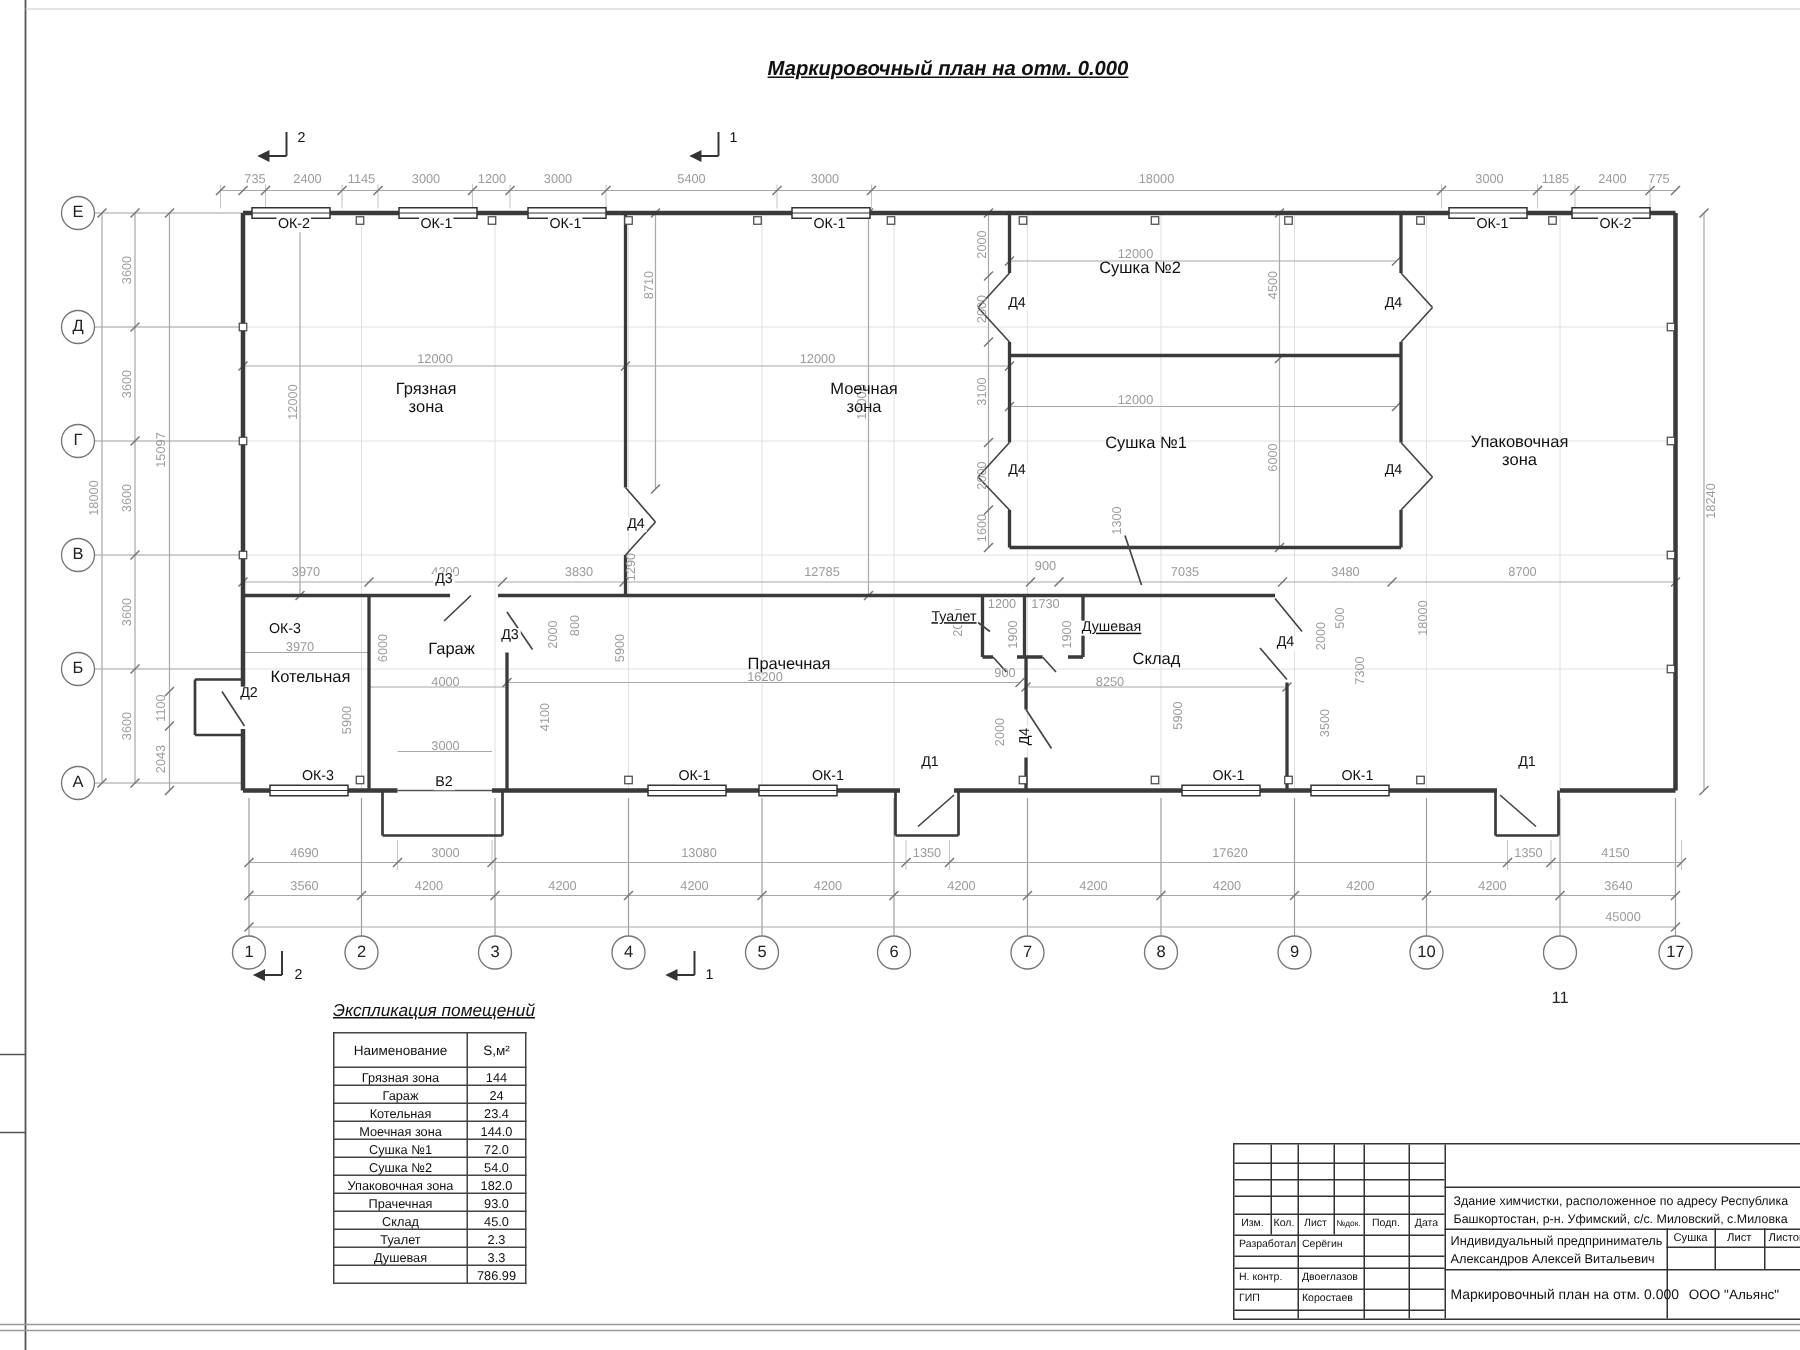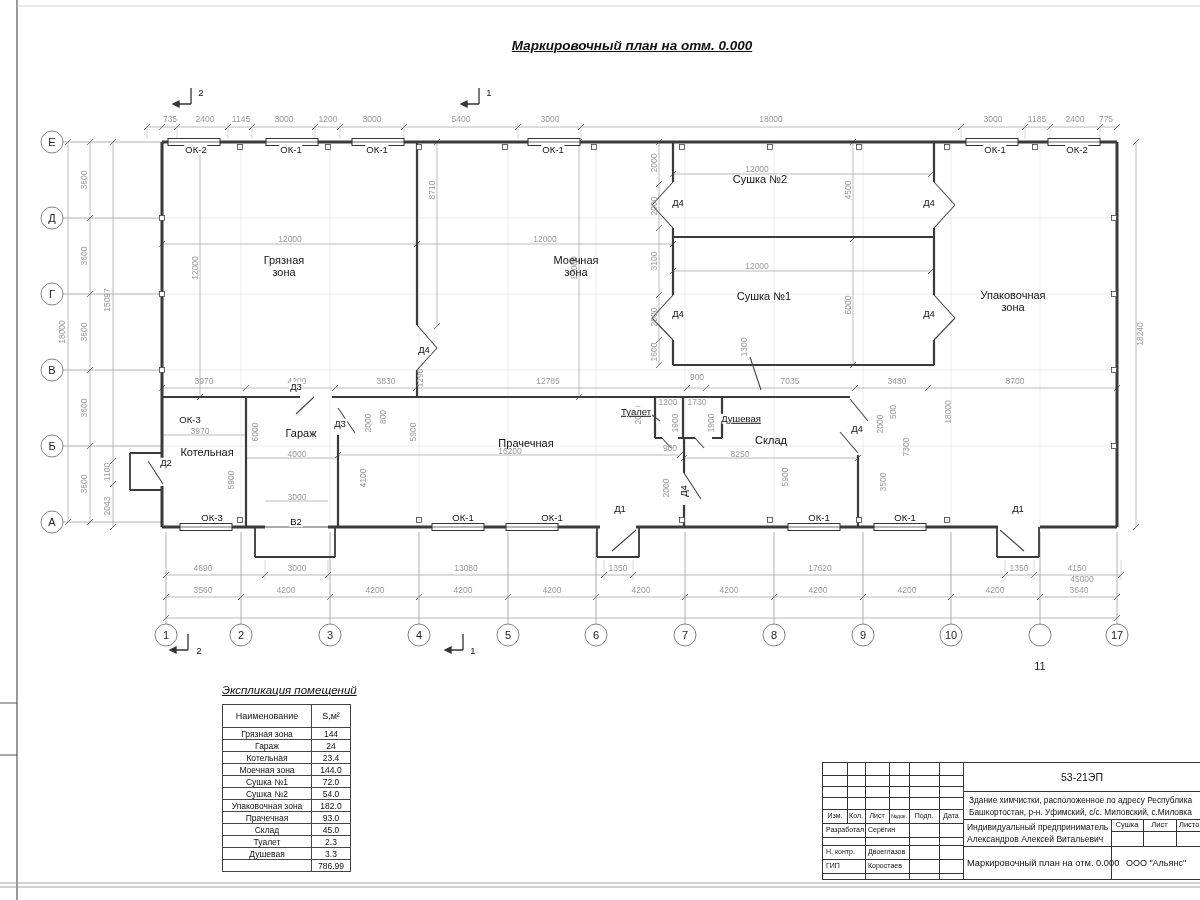--- a/index.html
+++ b/index.html
@@ -9,21 +9,21 @@
   .ann{position:absolute;transform:translate(-50%,-50%);font-size:8.5px;color:#9b9b9b;
        white-space:pre;line-height:1.1;text-align:center;}
   .ann.r{transform:translate(-50%,-50%) rotate(-90deg);}
   .ann.mark{font-size:9.5px;color:#111;background:#fff;padding:0 1px;}
   .ann.room{font-size:11px;color:#111;}
   .ann.axl{font-size:11px;color:#222;}
   .ann.u{text-decoration:underline;}
   #drawing-title{position:absolute;left:632px;top:38px;transform:translateX(-50%);
        font-size:13.5px;font-style:italic;font-weight:600;color:#111;text-decoration:underline;white-space:nowrap;}
   
-  #explication{position:absolute;left:222px;top:684px;color:#111;}
+  #explication{position:absolute;left:222px;top:668px;color:#111;}
   #explication .extitle{font-size:11.5px;font-style:italic;text-decoration:underline;margin-bottom:8px;white-space:nowrap;}
   #explication table{border-collapse:collapse;}
   #explication td,#explication th{border:1px solid #444;font-size:8.5px;font-weight:normal;
        text-align:center;padding:0 2px;height:11px;white-space:nowrap;color:#111;}
   #explication th{height:22px;font-size:9px;}
   #explication .cname{width:84px;}
   #explication .carea{width:34px;}
   
   #titleblock{position:absolute;left:822px;top:762px;width:378px;height:116px;
        border:1.4px solid #333;color:#111;}
@@ -251,21 +251,21 @@
     <span class="ann dim" style="left: 286px; top: 591px;">4200</span>
     <span class="ann dim" style="left: 375px; top: 591px;">4200</span>
     <span class="ann dim" style="left: 463px; top: 591px;">4200</span>
     <span class="ann dim" style="left: 552px; top: 591px;">4200</span>
     <span class="ann dim" style="left: 641px; top: 591px;">4200</span>
     <span class="ann dim" style="left: 729px; top: 591px;">4200</span>
     <span class="ann dim" style="left: 818px; top: 591px;">4200</span>
     <span class="ann dim" style="left: 907px; top: 591px;">4200</span>
     <span class="ann dim" style="left: 995px; top: 591px;">4200</span>
     <span class="ann dim" style="left: 1079px; top: 591px;">3640</span>
-    <span class="ann dim" style="left: 1082px; top: 580px;">45000</span>
+    <span class="ann dim" style="left: 1082px; top: 612px;">45000</span>
     <span class="ann dim r" style="left: 63px; top: 332px;">18000</span>
     <span class="ann dim r" style="left: 85px; top: 180px;">3600</span>
     <span class="ann dim r" style="left: 85px; top: 256px;">3600</span>
     <span class="ann dim r" style="left: 85px; top: 332px;">3600</span>
     <span class="ann dim r" style="left: 85px; top: 408px;">3600</span>
     <span class="ann dim r" style="left: 85px; top: 484px;">3600</span>
     <span class="ann dim r" style="left: 108px; top: 300px;">15097</span>
     <span class="ann dim r" style="left: 108px; top: 472px;">1100</span>
     <span class="ann dim r" style="left: 108px; top: 506px;">2043</span>
     <span class="ann dim r" style="left: 1141px; top: 334px;">18240</span>
@@ -451,21 +451,20 @@
   <div class="cell tb7" style="left:86px;top:46px;width:30px;">Подп.</div>
   <div class="cell tb7" style="left:116px;top:46px;width:24px;">Дата</div>
 
   <div class="cell tb-sig" style="left:3px;top:60px;">Разработал</div>
   <div class="cell tb-sig" style="left:45px;top:60px;">Серёгин</div>
   <div class="cell tb-sig" style="left:3px;top:82px;">Н. контр.</div>
   <div class="cell tb-sig" style="left:45px;top:82px;">Двоеглазов</div>
   <div class="cell tb-sig" style="left:3px;top:96px;">ГИП</div>
   <div class="cell tb-sig" style="left:45px;top:96px;">Коростаев</div>
 
-  <div class="cell" style="left:140px;top:0;width:238px;height:28px;line-height:28px;text-align:center;font-size:10.5px;">53-21ЭП</div>
   <div class="cell" style="left:146px;top:31px;font-size:8.3px;line-height:12px;text-align:right;">Здание химчистки,  расположенное по адресу Республика</div>
   <div class="cell" style="left:146px;top:43px;font-size:8.3px;line-height:12px;">Башкортостан, р-н. Уфимский, с/с. Миловский, с.Миловка</div>
   <div class="cell" style="left:144px;top:58px;font-size:8.5px;line-height:12px;">Индивидуальный предприниматель</div>
   <div class="cell" style="left:144px;top:70px;font-size:8.5px;line-height:12px;">Александров Алексей Витальевич</div>
   <div class="cell" style="left:288px;top:56px;width:32px;font-size:7.5px;line-height:12px;text-align:center;">Сушка</div>
   <div class="cell" style="left:320px;top:56px;width:33px;font-size:7.5px;line-height:12px;text-align:center;">Лист</div>
   <div class="cell" style="left:356px;top:56px;font-size:7.5px;line-height:12px;">Листов</div>
   <div class="cell" style="left:144px;top:83px;width:142px;height:33px;display:flex;align-items:center;font-size:9.3px;">Маркировочный план на отм. 0.000</div>
   <div class="cell" style="left:288px;top:83px;width:90px;height:33px;display:flex;align-items:center;justify-content:center;font-size:9px;">ООО "Альянс"</div>
 </div>

